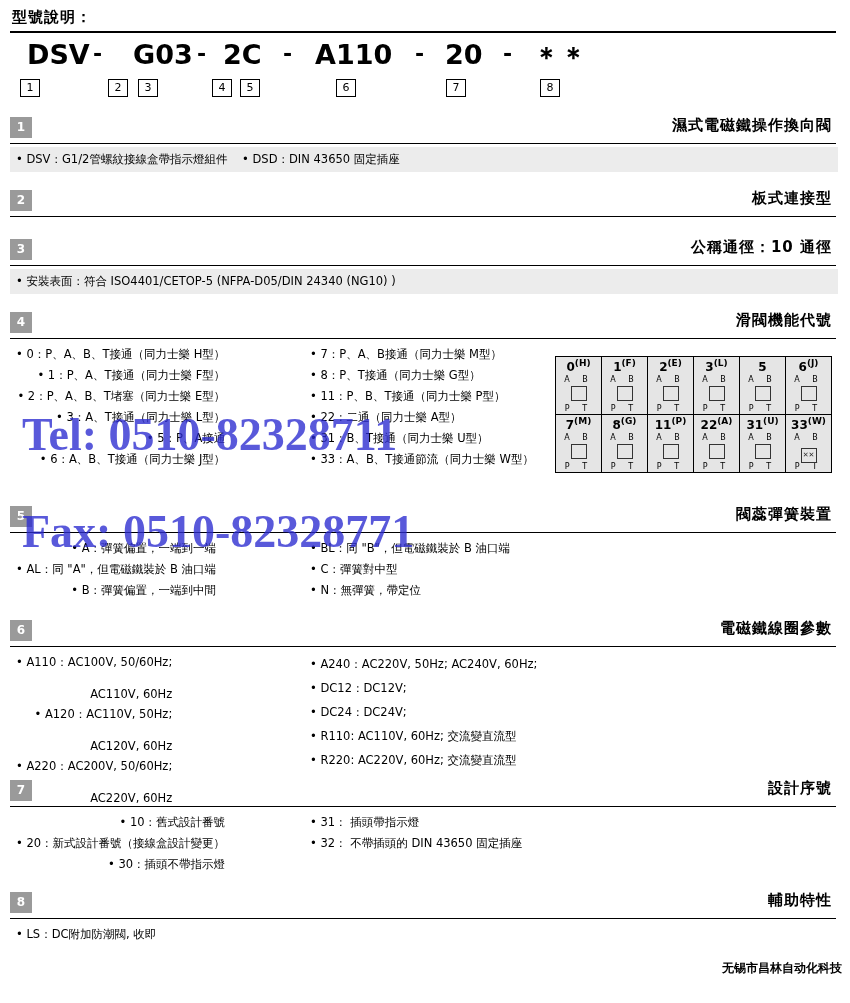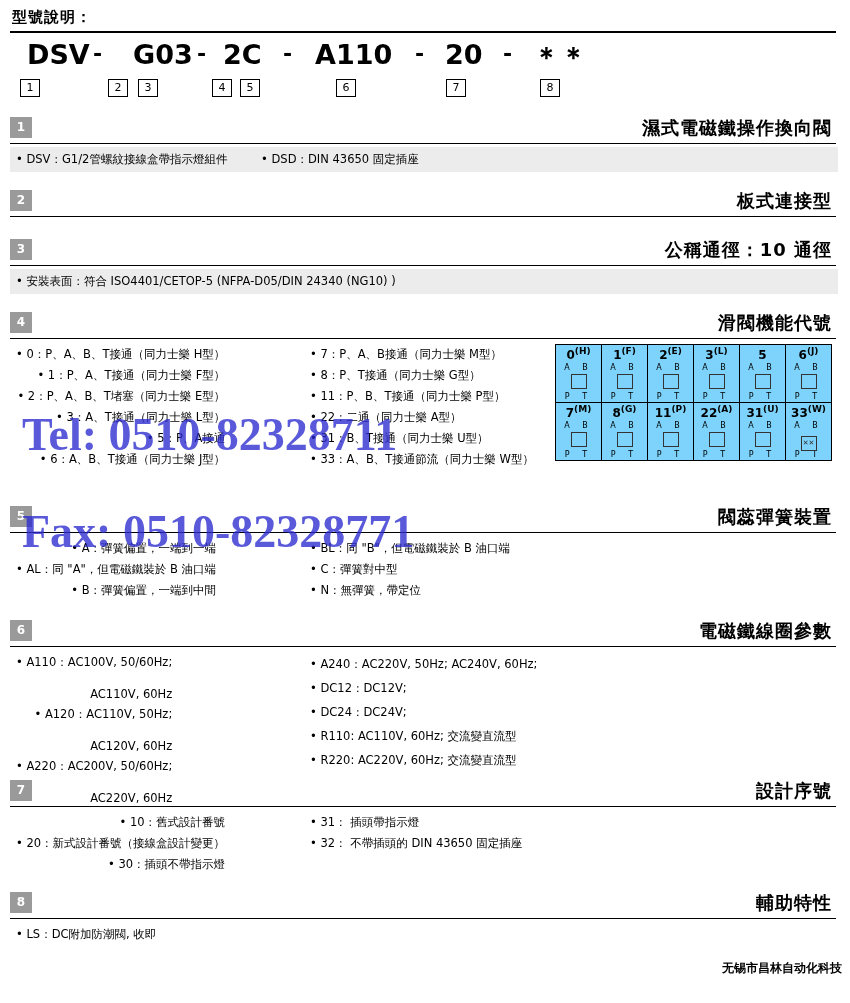--- a/index.html
+++ b/index.html
@@ -36,42 +36,42 @@
   
   .secbar{
     position:relative;height:26px;margin-top:10px;margin-left:2px;width:826px;
     border-bottom:1.5px solid #000;
   }
   .secbar .sq{
     position:absolute;left:0;top:0;width:22px;height:21px;background:#9a9a9a;
     color:#fff;font-size:12px;font-weight:bold;text-align:center;line-height:21px;
   }
   .secbar .stitle{
-    position:absolute;right:4px;top:-1px;font-size:18px;font-weight:bold;
+    position:absolute;right:4px;top:-1px;font-size:15px;font-weight:bold;
     letter-spacing:1px;
   }
 
   
   .band{
     margin-left:2px;width:818px;background:#ececec;padding:5px 4px 5px 6px;
     font-size:11.5px;margin-top:3px;
   }
-  .band .b2{display:inline-block;margin-left:30px;}
+  .band .b2{display:inline-block;margin-left:11px;}
 
   
   .cols{position:relative;margin-left:2px;margin-top:5px;width:826px;}
   .col{position:absolute;top:0;font-size:11.5px;line-height:21px;}
   .colA{left:6px;text-align:right;}
   .colB{left:300px;}
   .bul{white-space:nowrap;}
   .sub{display:block;padding-left:52px;white-space:nowrap;margin-top:12px;}
 
   
   .spool{
-    position:absolute;right:4px;top:0;border-collapse:collapse;background:#7dd3fc;
+    position:absolute;right:4px;top:12px;border-collapse:collapse;background:#e5e5e5;
   }
   .spool td{
     border:1px solid #000;text-align:center;vertical-align:top;
     padding:0;width:45px;
   }
   .spool .hd{font-size:12px;font-weight:bold;padding:1px 0 1px;}
   .spool .hd sup{font-size:9px;font-weight:bold;}
   .spool .ab{font-size:8px;letter-spacing:5px;line-height:9px;}
   .spool .pt{font-size:8px;letter-spacing:5px;line-height:9px;padding-bottom:1px;}
   .spool .sym{height:20px;position:relative;}

